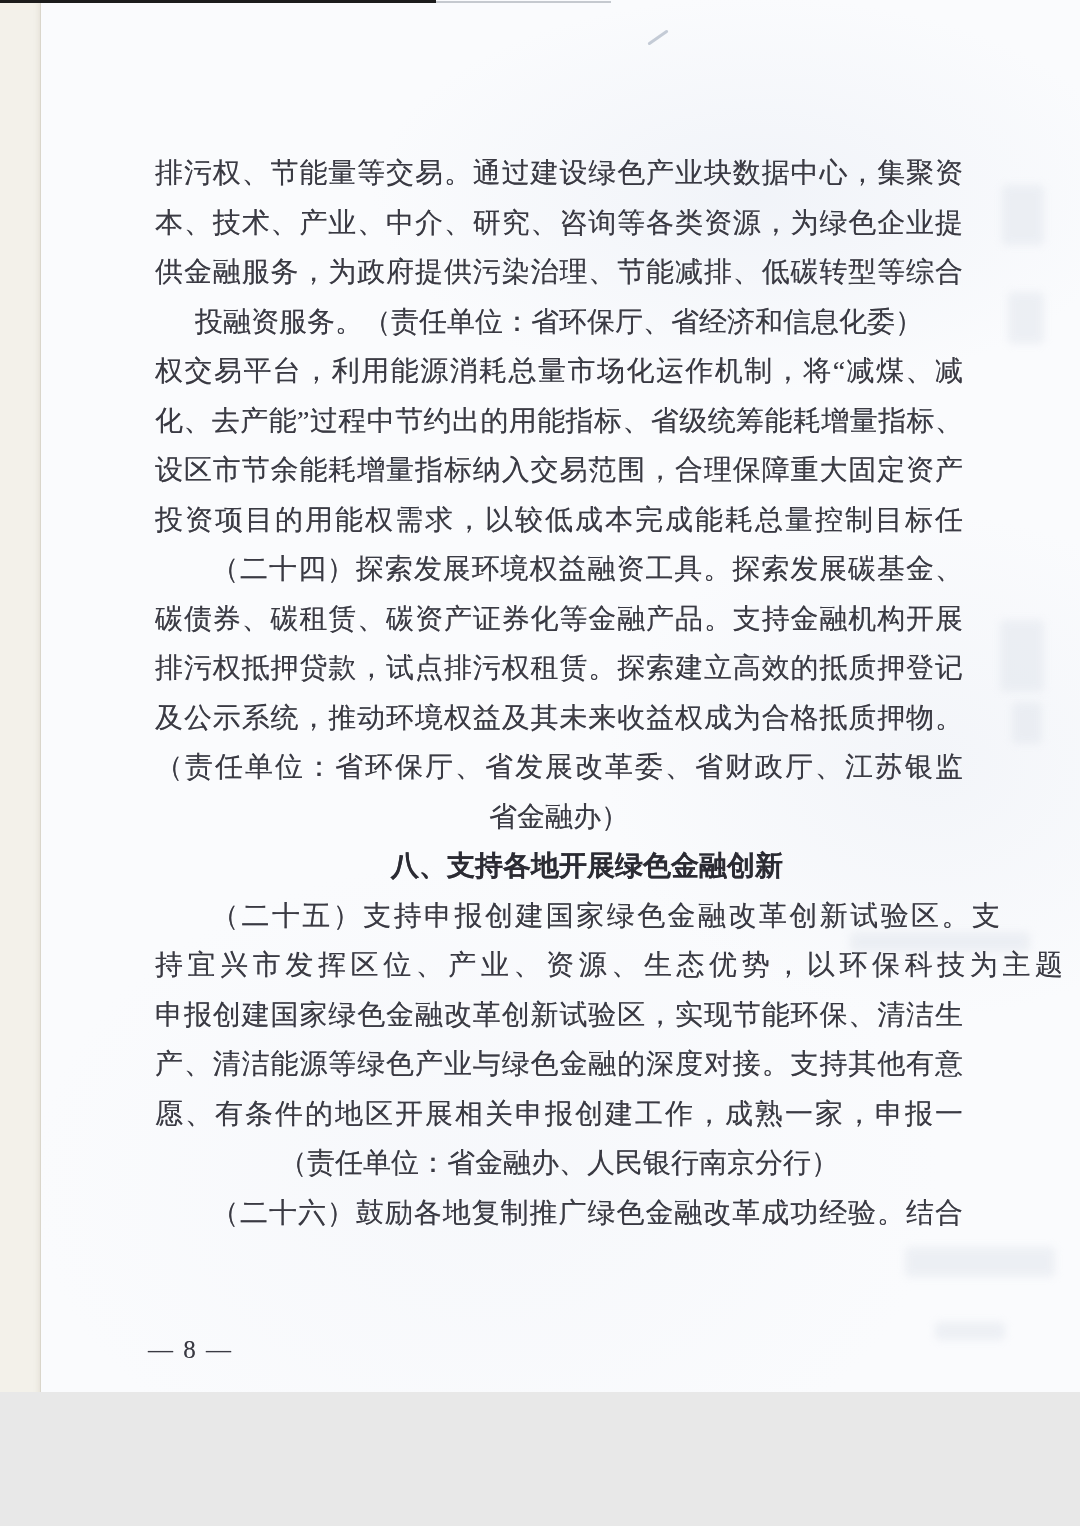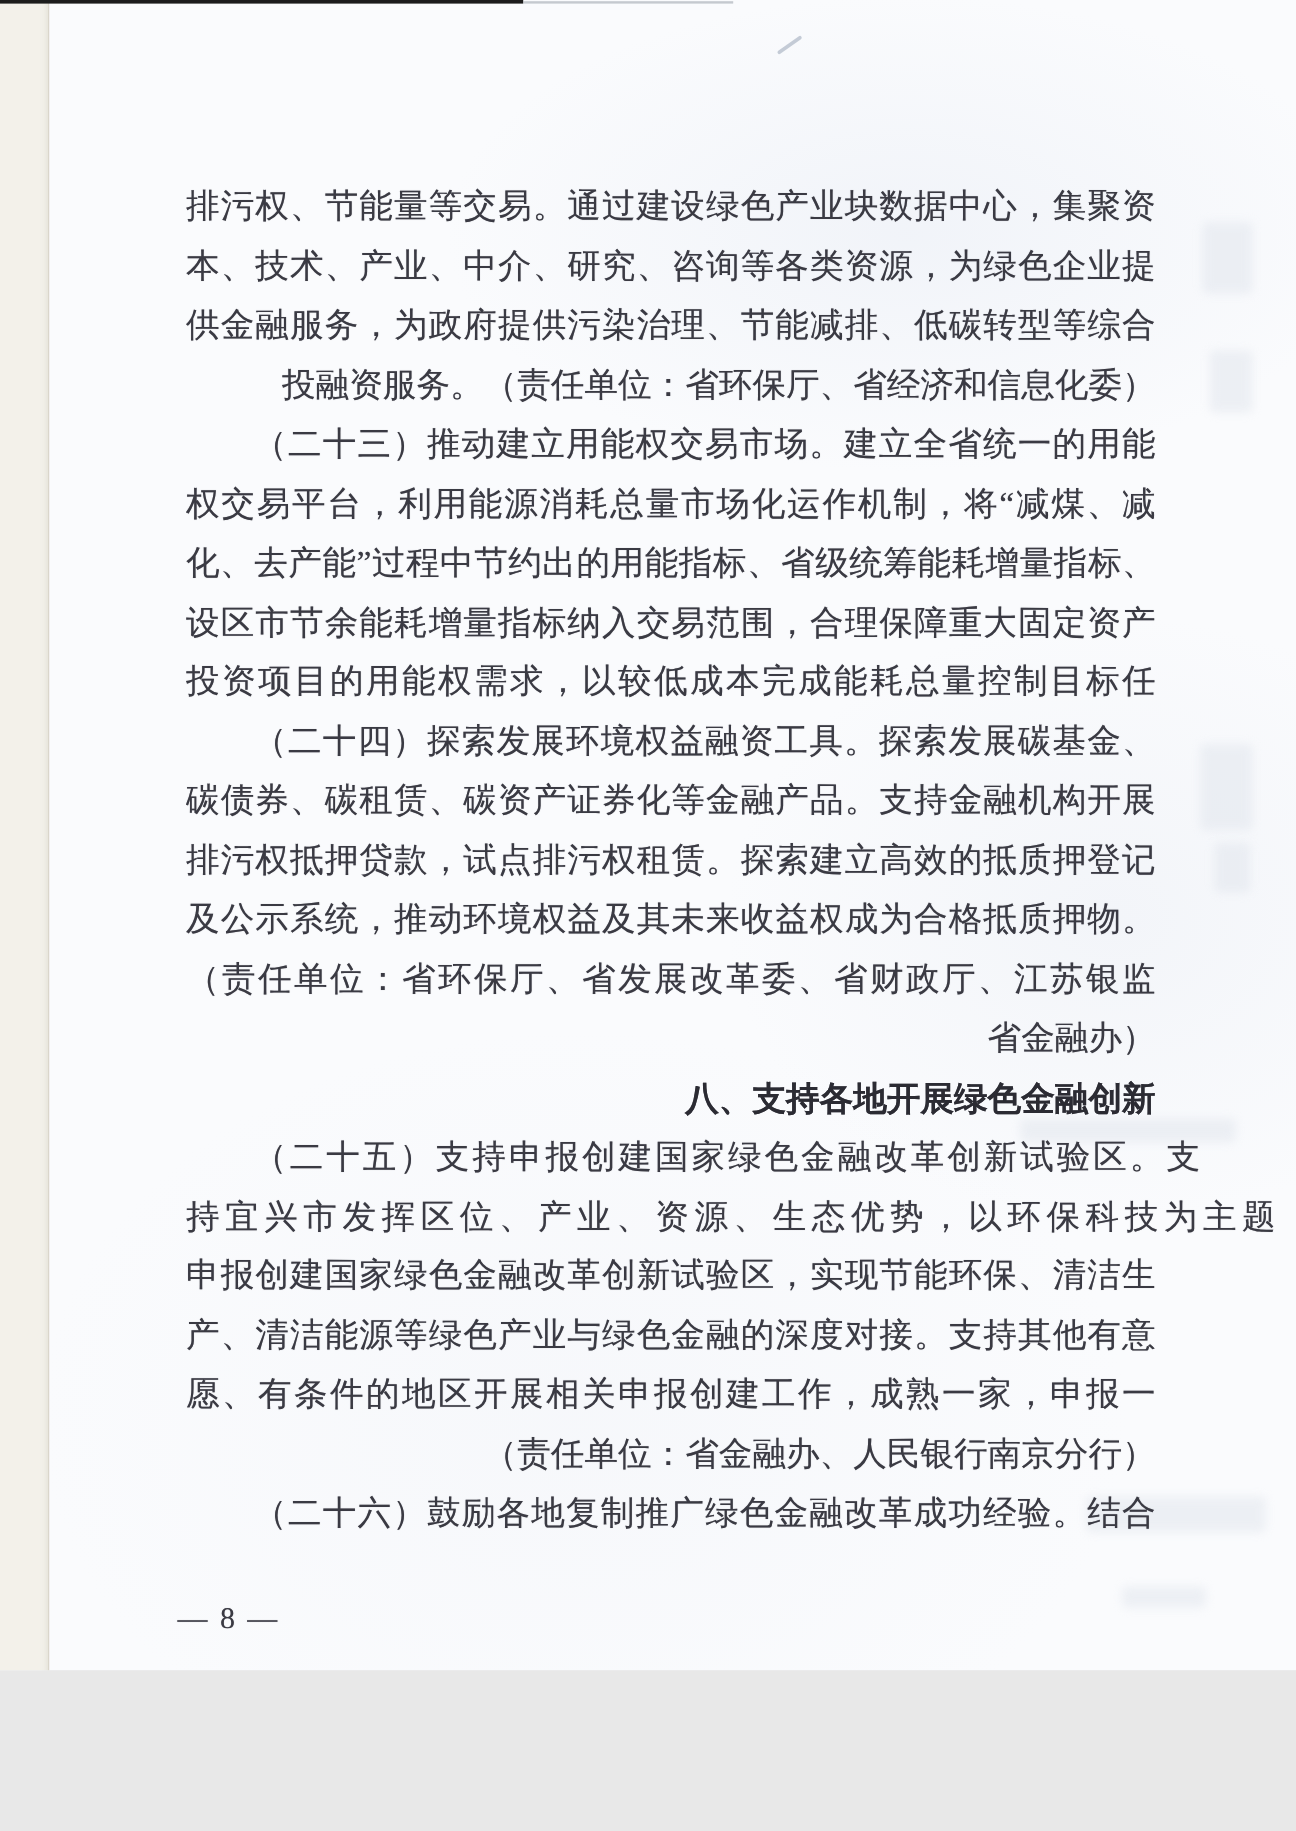--- a/index.html
+++ b/index.html
@@ -31,21 +31,21 @@
   .doc{
     position:absolute;left:155px;top:148px;width:808px;
     color:#3a3a43;
     font-size:28px;
     text-shadow:0 0 .6px rgba(58,58,67,.55);
   }
   .line{
     height:49.5px;line-height:49.5px;
     overflow:hidden;
     white-space:nowrap;
-    text-align:right;
+    text-align:center;
   }
   .fill{
     white-space:normal;
     text-align:justify;
     text-align-last:justify;
   }
   .indent{text-indent:2em;}
   .heading{
     font-family:"Liberation Sans","DejaVu Sans",sans-serif;
     font-weight:700;color:#2b2b33;
@@ -120,21 +120,20 @@
   <div class="smudge s4"></div>
   <div class="smudge s5"></div>
   <div class="smudge s6"></div>
   <div class="smudge s7"></div>
 
   <div class="doc">
     <div class="line fill">排污权、节能量等交易。通过建设绿色产业块数据中心，集聚资</div>
     <div class="line fill">本、技术、产业、中介、研究、咨询等各类资源，为绿色企业提</div>
     <div class="line fill">供金融服务，为政府提供污染治理、节能减排、低碳转型等综合</div>
     <div class="line">投融资服务。（责任单位：省环保厅、省经济和信息化委）</div>
-    <div class="line fill indent">（二十三）推动建立用能权交易市场。建立全省统一的用能</div>
     <div class="line fill">权交易平台，利用能源消耗总量市场化运作机制，将“减煤、减</div>
     <div class="line fill">化、去产能”过程中节约出的用能指标、省级统筹能耗增量指标、</div>
     <div class="line fill">设区市节余能耗增量指标纳入交易范围，合理保障重大固定资产</div>
     <div class="line fill">投资项目的用能权需求，以较低成本完成能耗总量控制目标任</div>
     <div class="line fill indent">（二十四）探索发展环境权益融资工具。探索发展碳基金、</div>
     <div class="line fill">碳债券、碳租赁、碳资产证券化等金融产品。支持金融机构开展</div>
     <div class="line fill">排污权抵押贷款，试点排污权租赁。探索建立高效的抵质押登记</div>
     <div class="line fill">及公示系统，推动环境权益及其未来收益权成为合格抵质押物。</div>
     <div class="line fill">（责任单位：省环保厅、省发展改革委、省财政厅、江苏银监局、</div>
     <div class="line">省金融办）</div>

